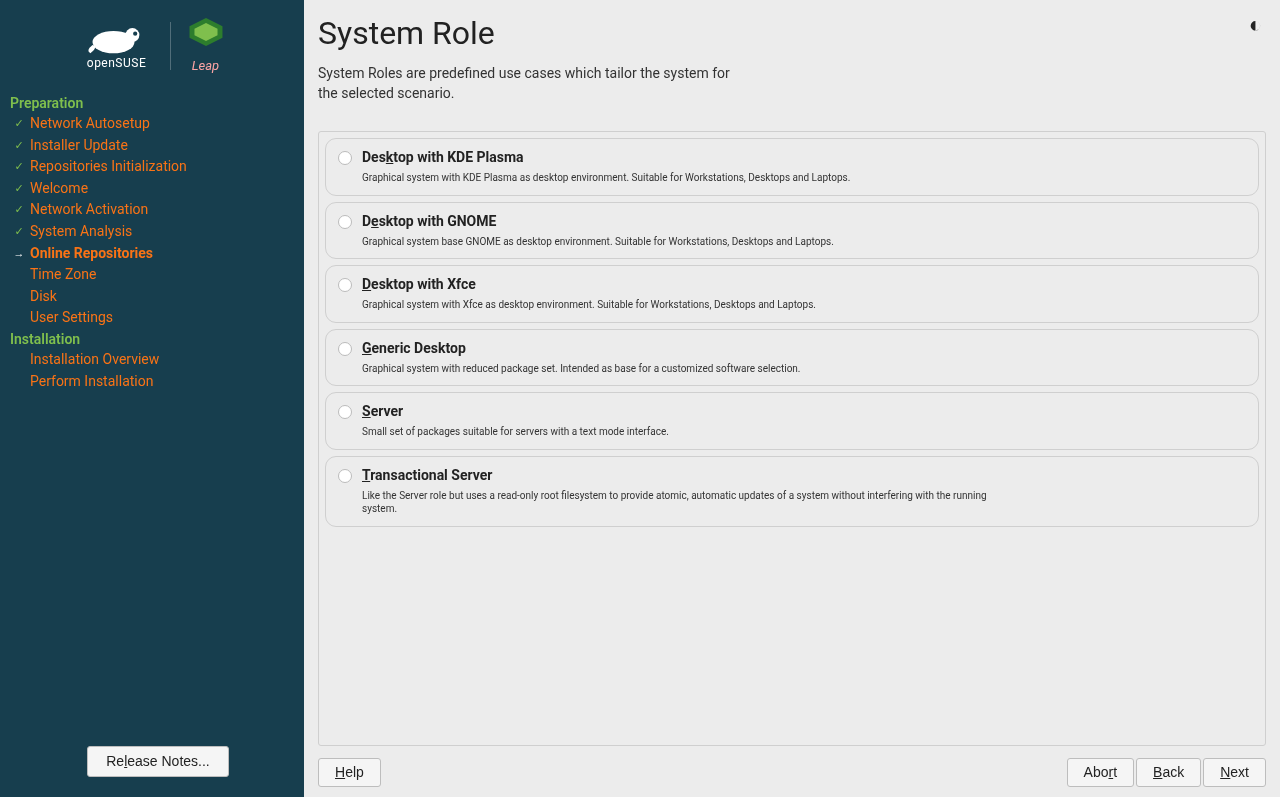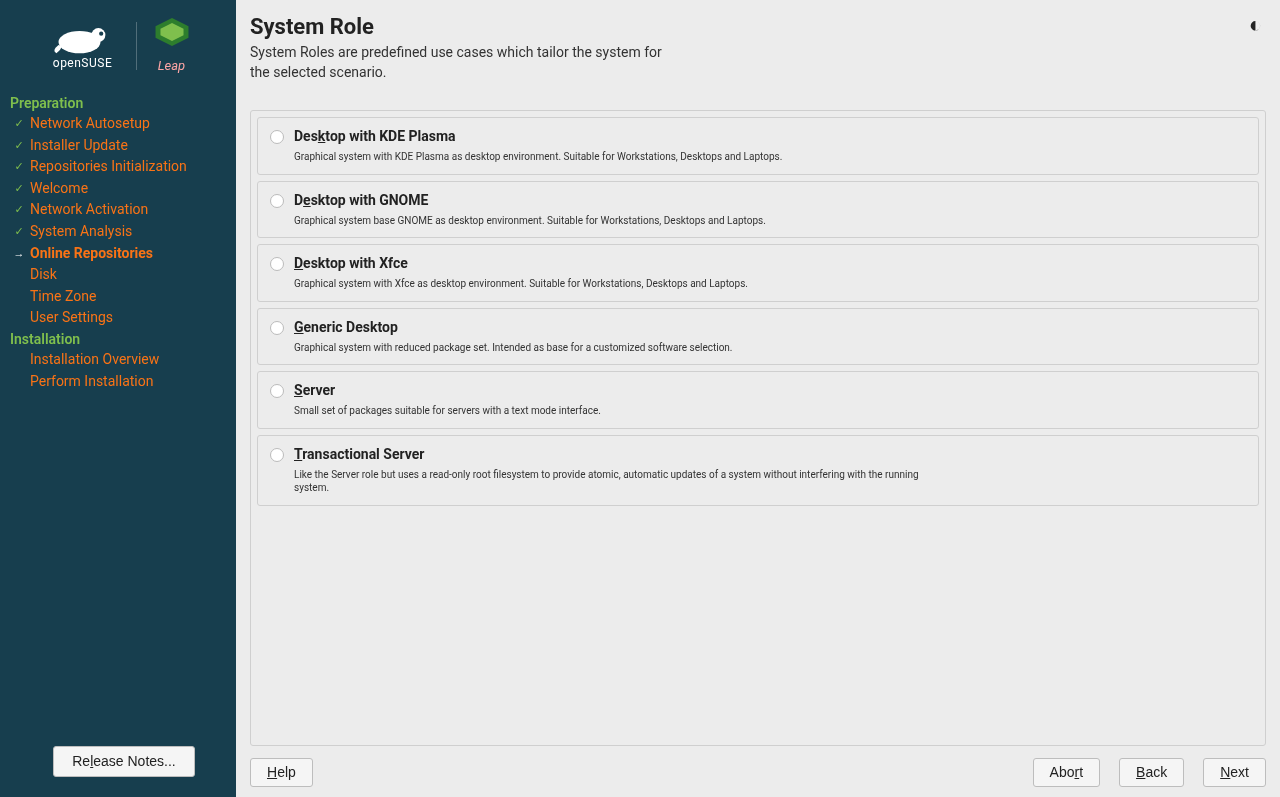--- a/index.html
+++ b/index.html
@@ -9,21 +9,21 @@
     width: 1280px;
     height: 797px;
     display: flex;
     overflow: hidden;
     background: #ececec;
     color: #333;
   }
 
   
   .sidebar {
-    width: 236px;
+    width: 304px;
     background: #173e4e;
     color: #fff;
     display: flex;
     flex-direction: column;
     padding: 10px 0 20px 0;
   }
   .logo-row {
     display: flex;
     align-items: center;
     justify-content: center;
@@ -83,24 +83,24 @@
   .main {
     flex: 1;
     display: flex;
     flex-direction: column;
     padding: 14px 14px 10px 14px;
     position: relative;
     background: #ececec;
   }
   .title-row { display:flex; justify-content: space-between; align-items: flex-start; }
   h1 {
-    font-size: 22px;
-    font-weight: 700;
+    font-size: 32px;
+    font-weight: 400;
     color: #222;
-    margin-bottom: 4px;
+    margin-bottom: 12px;
   }
   .theme-toggle {
     font-size: 22px;
     color: #222;
     cursor: pointer;
     padding: 0 4px;
     line-height: 1;
   }
   .subtitle {
     color: #333;
@@ -113,21 +113,21 @@
   .roles {
     flex: 1;
     border: 1px solid #cfcfcf;
     background: #ececec;
     border-radius: 3px;
     padding: 6px;
     overflow-y: auto;
   }
   .role {
     border: 1px solid #cfcfcf;
-    border-radius: 3px;
+    border-radius: 11px;
     background: #ececec;
     padding: 10px 12px 10px 12px;
     margin-bottom: 6px;
     display: flex;
     gap: 10px;
     align-items: flex-start;
   }
   .role:last-child { margin-bottom: 0; }
   .radio {
     appearance: none;
@@ -153,21 +153,21 @@
     max-width: 660px;
   }
   .accel { text-decoration: underline; }
 
   .footer {
     display: flex;
     justify-content: space-between;
     align-items: center;
     padding-top: 12px;
   }
-  .footer-right { display: flex; gap: 19px; padding-left: 8px; }
+  .footer-right { display: flex; gap: 2px; padding-left: 8px; }
   .btn.small { padding: 5px 16px; min-width: 60px; }
 </style>
 </head>
 <body>
 
 <aside class="sidebar">
   <div class="logo-row">
     <div class="logo-suse">
       <svg viewBox="0 0 100 50">
         <ellipse cx="45" cy="28" rx="30" ry="16" fill="#fff"></ellipse>
@@ -212,25 +212,25 @@
       <div class="nav-item ">
         <span class="icon">✓</span>
         <span class="label">System Analysis</span>
       </div>
       <div class="nav-item current">
         <span class="icon arrow">→</span>
         <span class="label">Online Repositories</span>
       </div>
       <div class="nav-item pending">
         <span class="icon"></span>
+        <span class="label">Time Zone</span>
+      </div>
+      <div class="nav-item pending">
+        <span class="icon"></span>
         <span class="label">Disk</span>
-      </div>
-      <div class="nav-item pending">
-        <span class="icon"></span>
-        <span class="label">Time Zone</span>
       </div>
       <div class="nav-item pending">
         <span class="icon"></span>
         <span class="label">User Settings</span>
       </div>
       <div class="nav-heading">Installation</div>
       <div class="nav-item pending">
         <span class="icon"></span>
         <span class="label">Installation Overview</span>
       </div>

